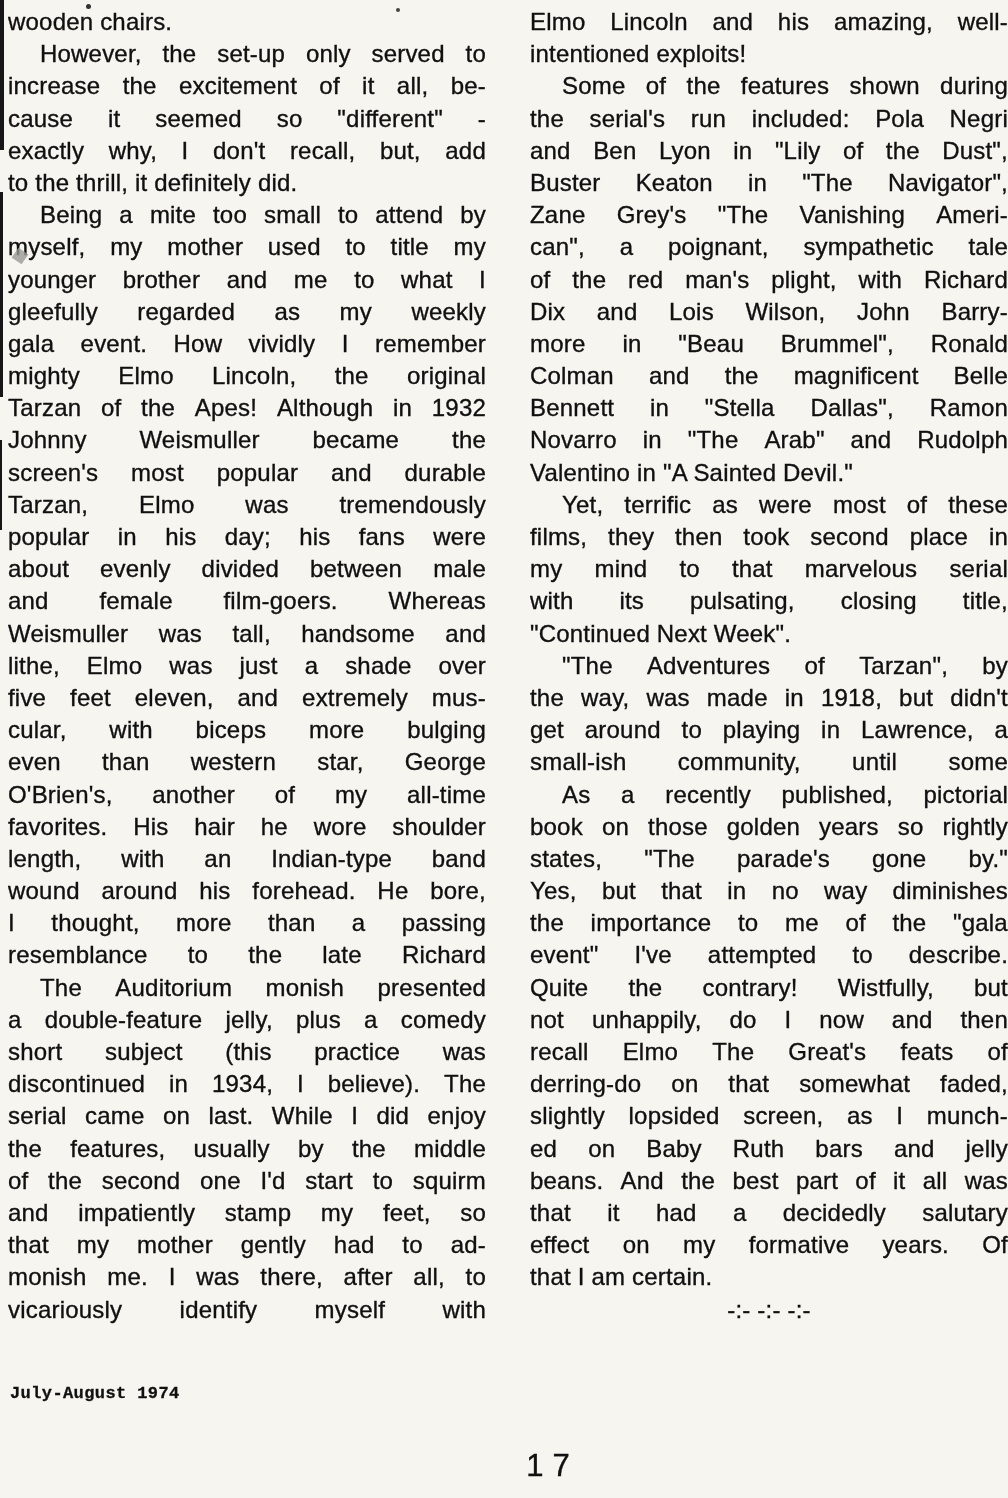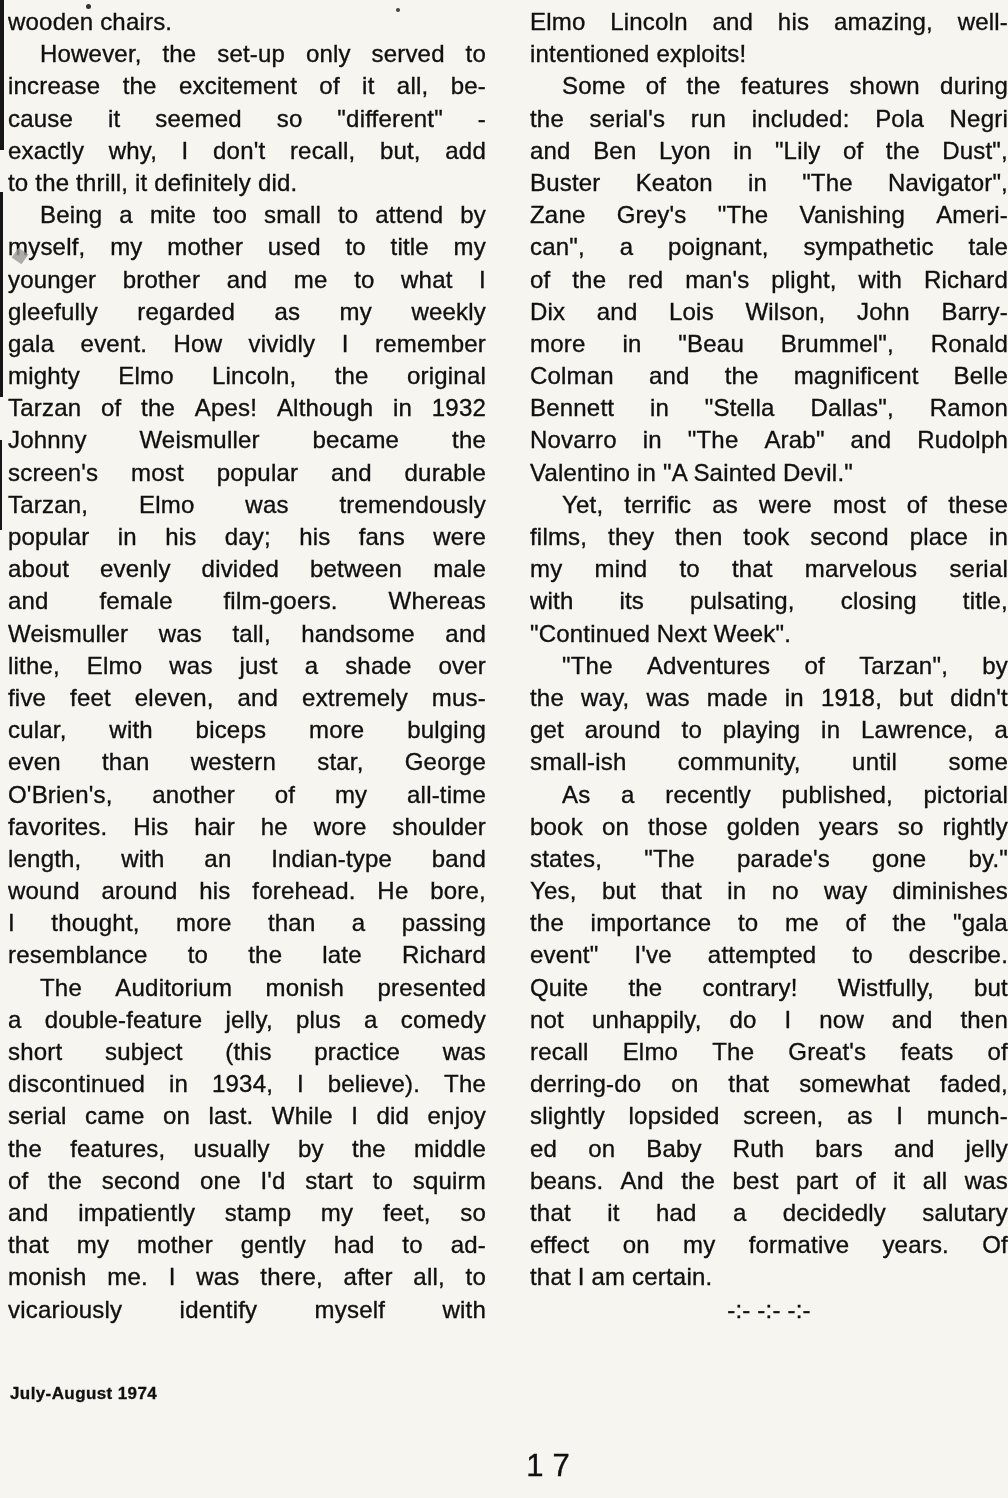--- a/index.html
+++ b/index.html
@@ -18,21 +18,21 @@
   }
   .col-left{left:8px;}
   .col-right{left:530px;}
   .tline{height:32.2px;overflow:hidden;white-space:nowrap;}
   .tline.just{display:flex;justify-content:space-between;white-space:normal;}
   .tline.just span{white-space:nowrap;}
   .tline.indent{padding-left:32px;}
   .tline.center{text-align:center;}
   .footer-issue{
     position:absolute;left:10px;top:1384px;
-    font-size:17px;font-weight:bold;letter-spacing:0.4px;
+    font-size:17px;font-weight:bold;letter-spacing:0.4px;font-family:Liberation Mono, monospace;
     -webkit-text-stroke:0.3px currentColor;
   }
   .footer-page{
     position:absolute;top:1448px;left:0;width:100%;
     text-align:center;font-size:31px;letter-spacing:9px;text-indent:9px;padding-left:44px;
     -webkit-text-stroke:0.4px currentColor;
   }
   
   .artifact{position:absolute;background:#161616;}
   .edge-dash-1{left:0;top:0;width:4px;height:150px;}

